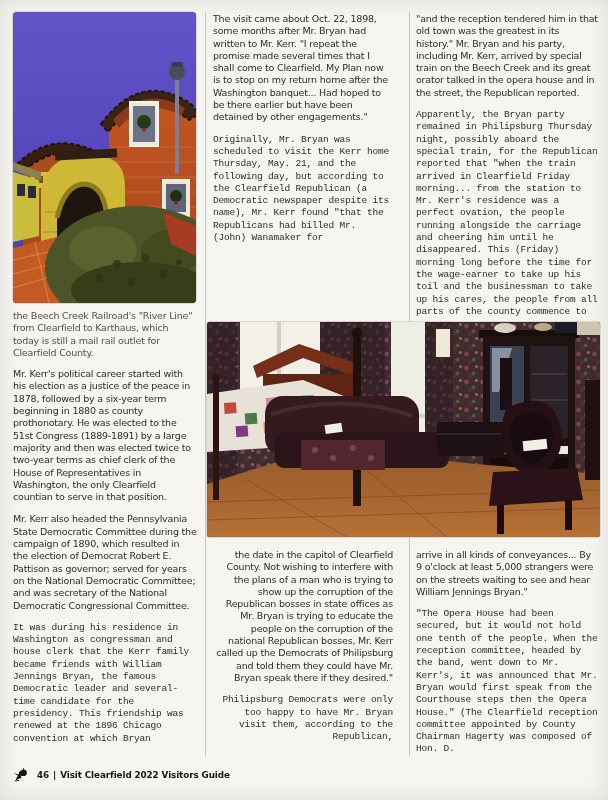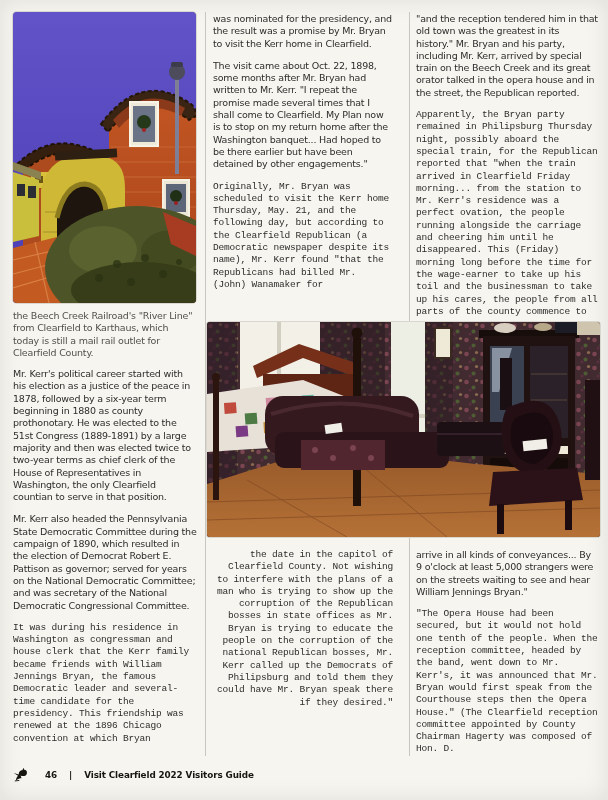--- a/index.html
+++ b/index.html
@@ -22,21 +22,21 @@
   .col3u{left:416px;top:13px;width:182px;}
   .col2l{left:213px;top:549px;width:180px;text-align:right;}
   .col3l{left:416px;top:549px;width:182px;}
   .divider{position:absolute;top:12px;width:1px;height:744px;background:#c9c6c0;z-index:1;}
   .div1{left:205px;}
   .div2{left:409px;}
   .photo{border-radius:4px;overflow:hidden;box-shadow:0 0 0 1px #d9d6cf;background:#777;}
   .photo-station{width:183px;height:291px;margin:0 0 7px 0;}
   .photo-bedroom{position:absolute;left:207px;top:322px;width:393px;height:215px;z-index:3;border-radius:3px;}
   .photo svg{display:block;}
-  .footer{position:absolute;left:13px;top:767px;display:flex;align-items:center;gap:12px;
+  .footer{position:absolute;left:13px;top:767px;display:flex;align-items:center;gap:4px;
     font-size:8.8px;font-weight:bold;color:#17160f;letter-spacing:-0.1px;z-index:2;}
   .footer .logo{display:inline-flex;margin-right:2px;}
 </style>
 </head>
 <body>
 
 <div class="page">
 
   <div class="divider div1"></div>
   <div class="divider div2"></div>
@@ -145,21 +145,20 @@
         </g>
       </svg>
     </div>
     <p class="caption">the Beech Creek Railroad's "River Line" from Clearfield to Karthaus, which today is still a mail rail outlet for Clearfield County.</p>
     <p class="body-text">Mr. Kerr's political career started with his election as a justice of the peace in 1878, followed by a six-year term beginning in 1880 as county prothonotary. He was elected to the 51st Congress (1889-1891) by a large majority and then was elected twice to two-year terms as chief clerk of the House of Representatives in Washington, the only Clearfield countian to serve in that position.</p>
     <p class="body-text">Mr. Kerr also headed the Pennsylvania State Democratic Committee during the campaign of 1890, which resulted in the election of Democrat Robert E. Pattison as governor; served for years on the National Democratic Committee; and was secretary of the National Democratic Congressional Committee.</p>
     <p class="body-text">It was during his residence in Washington as congressman and house clerk that the Kerr family became friends with William Jennings Bryan, the famous Democratic leader and several-time candidate for the presidency. This friendship was renewed at the 1896 Chicago convention at which Bryan</p>
   </div>
 
   <div class="col col2u">
-    <p class="body-text">was nominated for the presidency, and the result was a promise by Mr. Bryan to visit the Kerr home in Clearfield.</p>
     <p class="body-text">The visit came about Oct. 22, 1898, some months after Mr. Bryan had written to Mr. Kerr. "I repeat the promise made several times that I shall come to Clearfield. My Plan now is to stop on my return home after the Washington banquet... Had hoped to be there earlier but have been detained by other engagements."</p>
     <p class="body-text">Originally, Mr. Bryan was scheduled to visit the Kerr home Thursday, May. 21, and the following day, but according to the Clearfield Republican (a Democratic newspaper despite its name), Mr. Kerr found "that the Republicans had billed Mr. (John) Wanamaker for</p>
   </div>
 
   <div class="col col3u">
     <p class="body-text">"and the reception tendered him in that old town was the greatest in its history." Mr. Bryan and his party, including Mr. Kerr, arrived by special train on the Beech Creek and its great orator talked in the opera house and in the street, the Republican reported.</p>
     <p class="body-text">Apparently, the Bryan party remained in Philipsburg Thursday night, possibly aboard the special train, for the Republican reported that "when the train arrived in Clearfield Friday morning... from the station to Mr. Kerr's residence was a perfect ovation, the people running alongside the carriage and cheering him until he disappeared. This (Friday) morning long before the time for the wage-earner to take up his toil and the businessman to take up his cares, the people from all parts of the county commence to</p>
   </div>
 
   <div class="photo photo-bedroom">
@@ -268,20 +267,21 @@
         <rect x="290" y="182" width="7" height="30" fill="#1c0c10"></rect>
         <rect x="358" y="178" width="7" height="30" fill="#1c0c10"></rect>
         <rect x="316" y="118" width="24" height="10" fill="#f0eee6" transform="rotate(-6 328 123)"></rect>
         <rect x="378" y="58" width="15" height="100" fill="#201014"></rect>
       </g>
     </svg>
   </div>
 
   <div class="col col2l">
     <p class="body-text">the date in the capitol of Clearfield County. Not wishing to interfere with the plans of a man who is trying to show up the corruption of the Republican bosses in state offices as Mr. Bryan is trying to educate the people on the corruption of the national Republican bosses, Mr. Kerr called up the Democrats of Philipsburg and told them they could have Mr. Bryan speak there if they desired."</p>
+    <p class="body-text">Philipsburg Democrats were only too happy to have Mr. Bryan visit them, according to the Republican,</p>
   </div>
 
   <div class="col col3l">
     <p class="body-text">arrive in all kinds of conveyances... By 9 o'clock at least 5,000 strangers were on the streets waiting to see and hear William Jennings Bryan."</p>
     <p class="body-text">"The Opera House had been secured, but it would not hold one tenth of the people. When the reception committee, headed by the band, went down to Mr. Kerr's, it was announced that Mr. Bryan would first speak from the Courthouse steps then the Opera House." (The Clearfield reception committee appointed by County Chairman Hagerty was composed of Hon. D.</p>
   </div>
 
   <div class="footer">
     <span class="logo">
       <svg width="18" height="15" viewBox="0 0 20 16">

